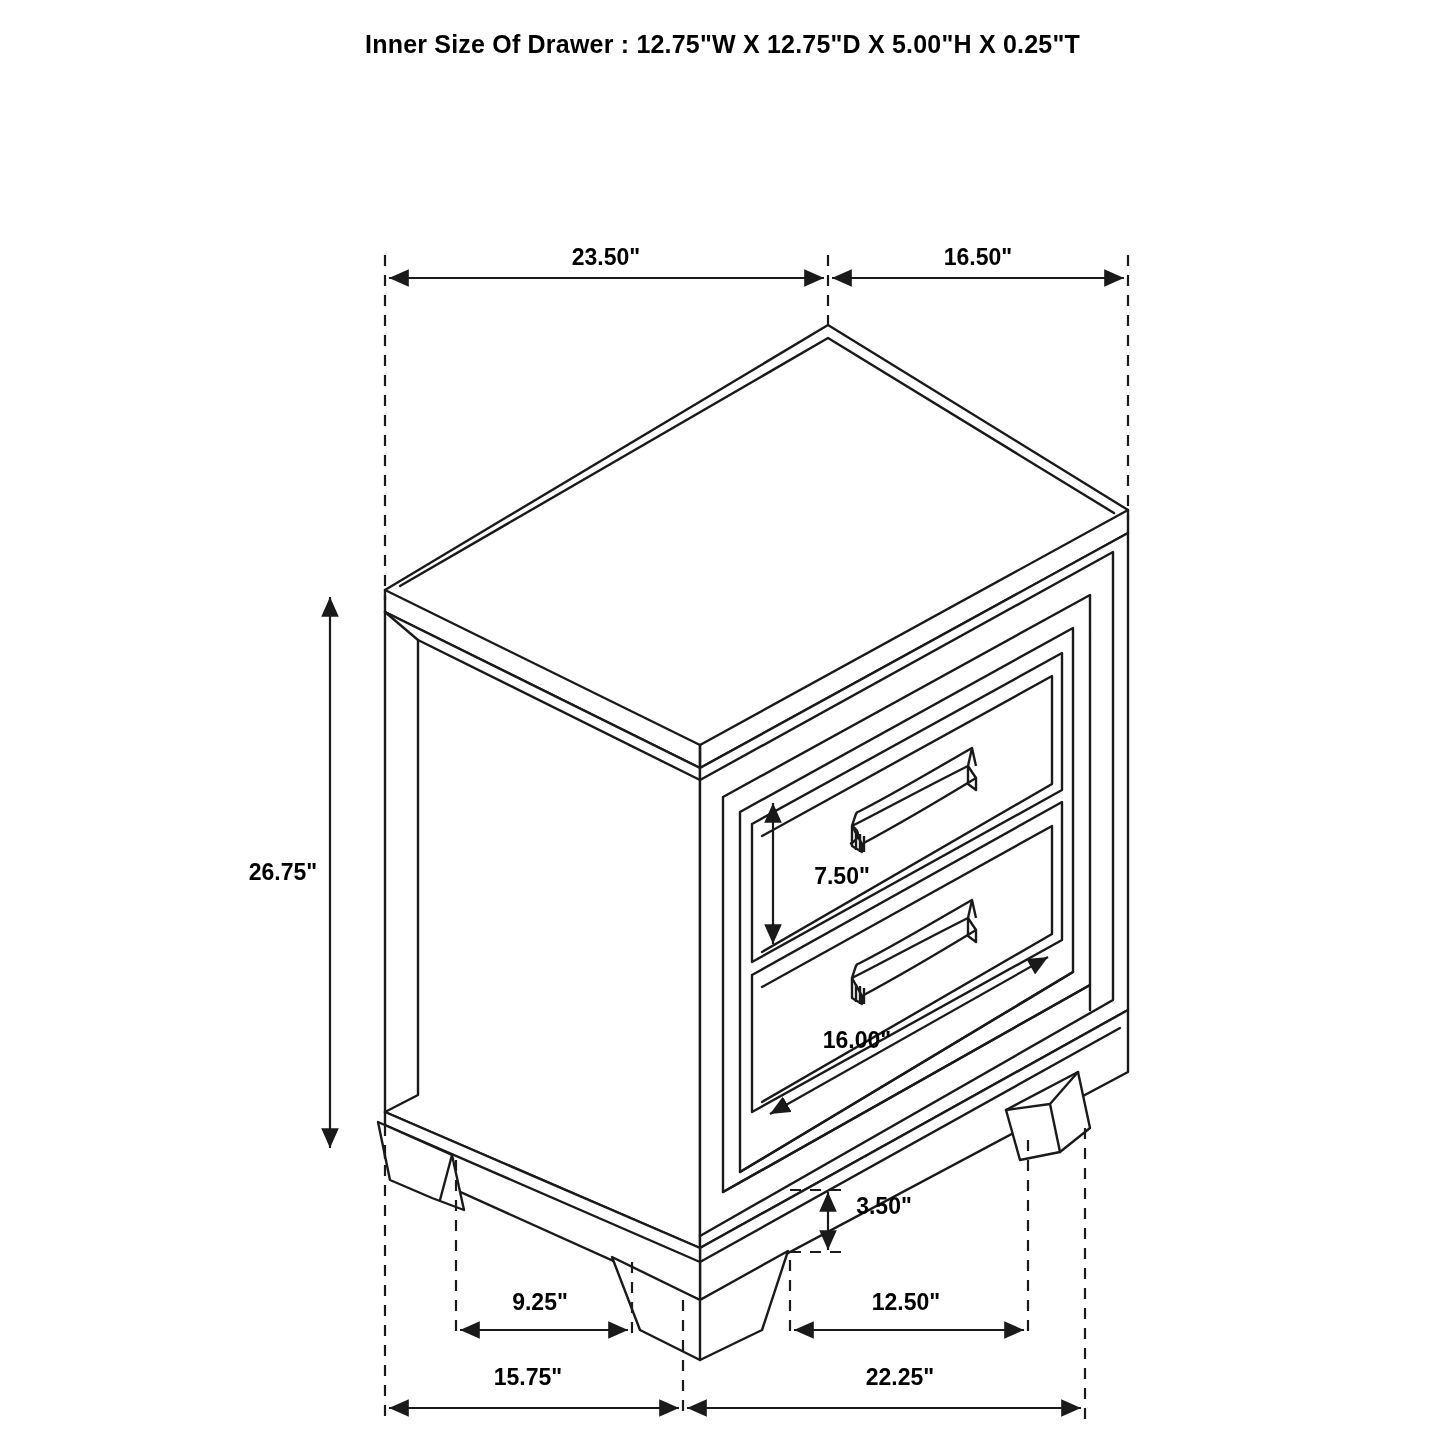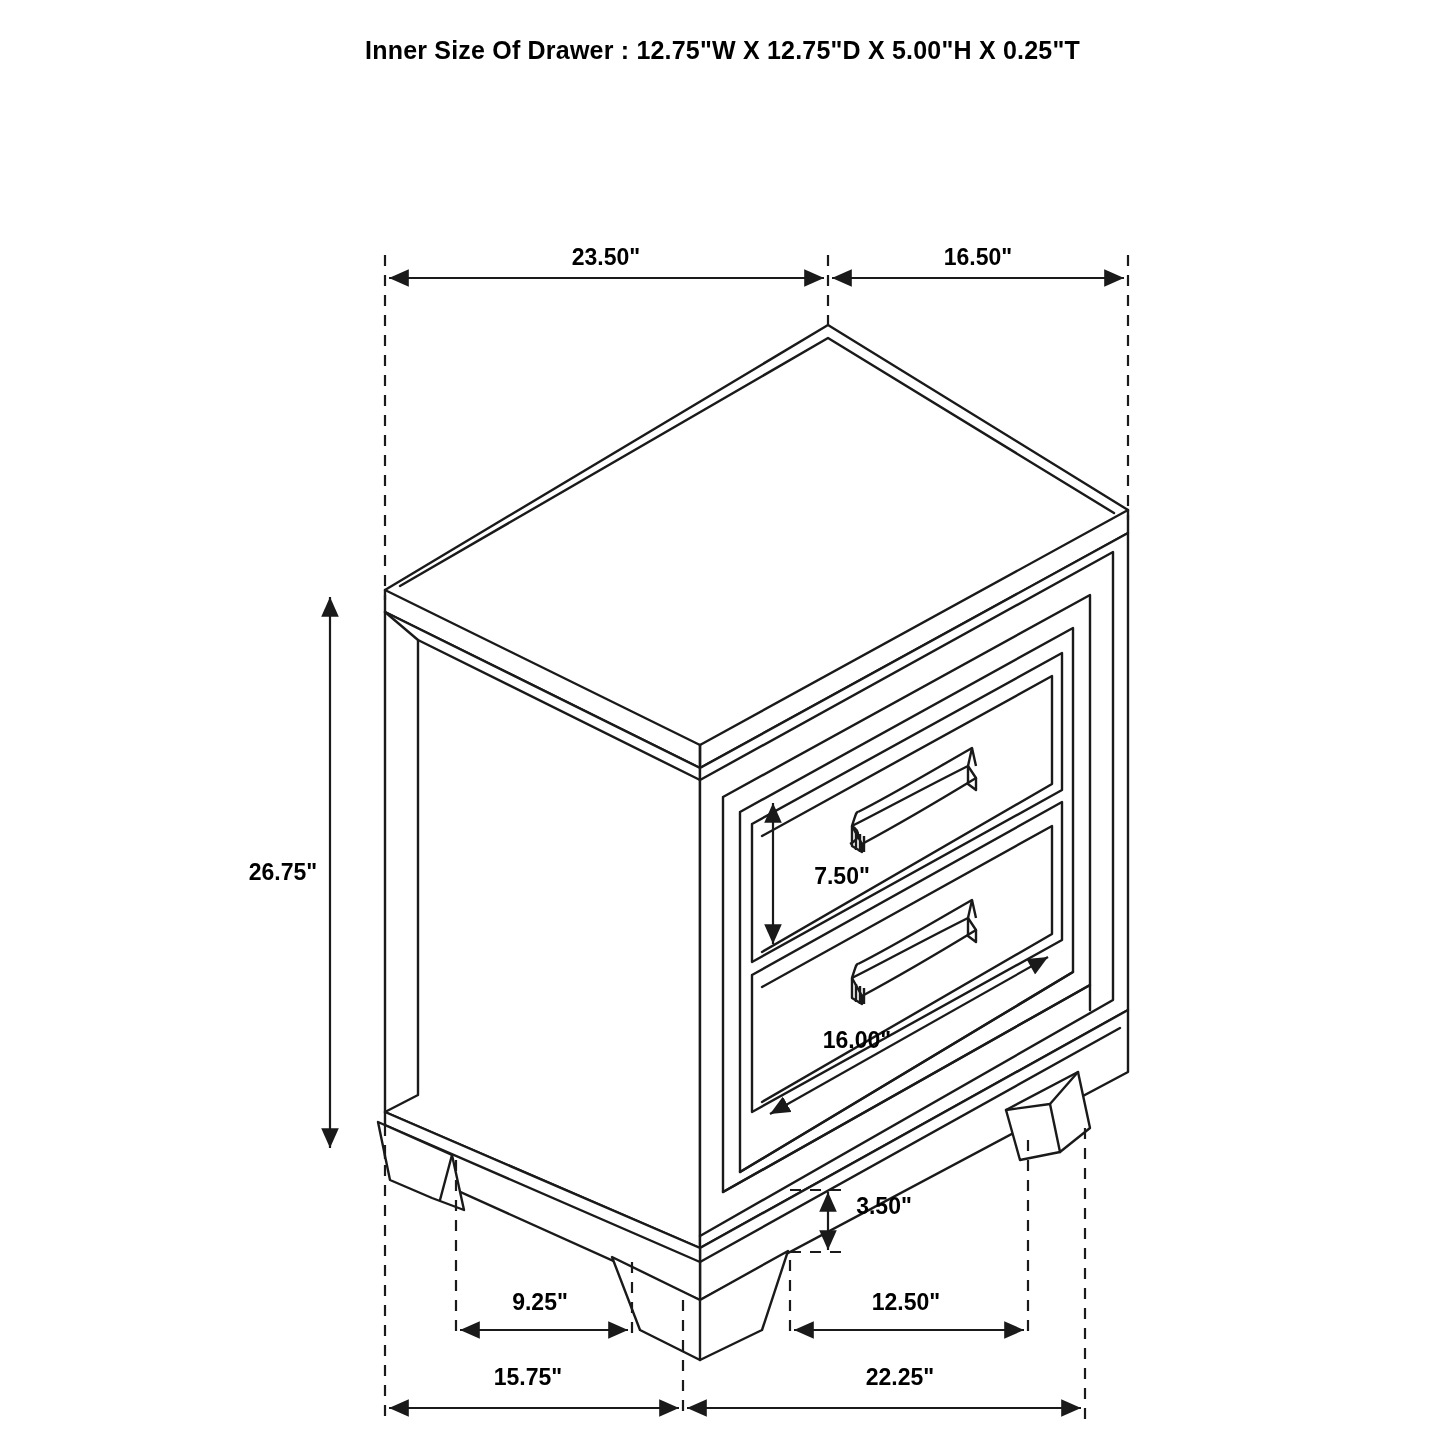--- a/index.html
+++ b/index.html
@@ -10,21 +10,21 @@
   body {
     width: 1445px;
     height: 1445px;
     font-family: "Liberation Sans", sans-serif;
     color: #000000;
     position: relative;
     overflow: hidden;
   }
   #title {
     position: absolute;
-    top: 36px;
+    top: 30px;
     left: 0;
     width: 1445px;
     text-align: center;
     font-size: 25px;
     font-weight: bold;
     letter-spacing: 0.2px;
   }
   #stage {
     position: absolute;
     top: 0;

